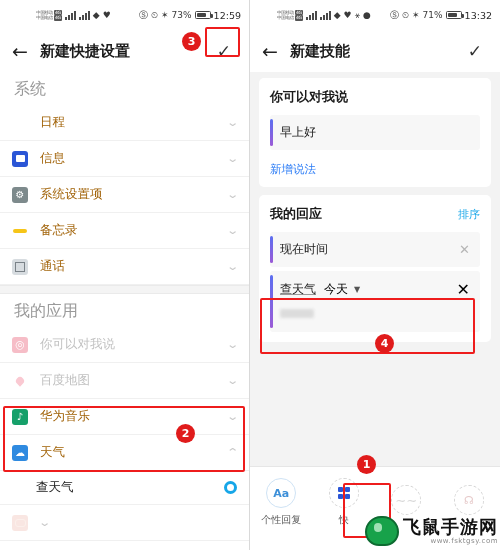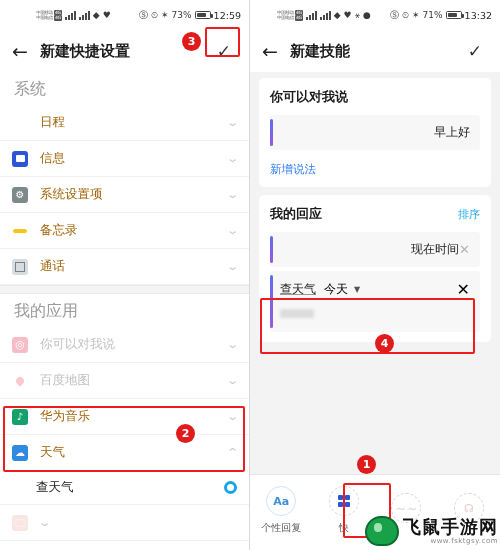--- a/index.html
+++ b/index.html
@@ -91,38 +91,38 @@
   .card { background:#fff; border-radius: 5px; padding: 10px 11px; margin-bottom: 8px; }
   .card-head { display:flex; align-items:center; justify-content:space-between; margin-bottom: 9px;}
   .card-title { font-size: 13px; font-weight: bold; color:#1b1b1b;}
   .card-action { font-size: 11px; color:#16a6e8; }
   .entry {
     display:flex; align-items:center; background:#f7f7f7; border-radius:3px;
     padding: 9px 10px; position:relative; margin-bottom: 4px;
   }
   .entry::before{ content:""; position:absolute; left:0; top:4px; bottom:4px; width:2.5px; border-radius:2px;
                   background: linear-gradient(#5b6ef0,#9b5bd6); }
-  .entry .etxt { font-size: 12px; color:#222; flex:1;text-align:right; }
+  .entry .etxt { font-size: 12px; color:#222; flex:1; }
   .entry .close { color:#b5b5b5; font-size:13px; line-height:1; }
   .link { font-size: 11.5px; color:#2d7df6; margin-top: 8px; display:inline-block;}
 
   .entry-multi {
     background:#f7f7f7; border-radius:3px; padding: 9px 10px 14px; position:relative;
   }
   .entry-multi::before{ content:""; position:absolute; left:0; top:4px; bottom:4px; width:2.5px; border-radius:2px;
                         background: linear-gradient(#5b6ef0,#9b5bd6); }
   .em-top { display:flex; align-items:center; }
   .em-label { font-size:12px; color:#222; text-decoration: underline; text-decoration-color:#999; }
   .em-value { font-size:12px; color:#000000; margin-left:8px;}
   .caret { font-size:8px; color:#555; margin-left:6px;}
   .em-spacer { flex:1; }
   .blurred { margin-top:10px; width:34px; height:9px; background:#dcdcdc; border-radius:2px; filter: blur(1.5px); }
 
   
-  .botnav { position:absolute; left:0; bottom:4px; width:250px; height:72px; background:#fff;
+  .botnav { position:absolute; left:0; bottom:12px; width:250px; height:72px; background:#fff;
             border-top:1px solid #e6e6e6; display:flex; align-items:center; }
   .nav-item { flex:1; display:flex; flex-direction:column; align-items:center; gap:5px; }
   .nav-circle { width:30px; height:30px; border-radius:50%; border:1px solid #cfe3f5;
                 display:flex; align-items:center; justify-content:center; }
   .nav-circle.dashed { border:1px dashed #d6d6d6; }
   .nav-label { font-size:10px; color:#5a5a5a; }
   .aa { font-size:11px; color:#3d8fd8; font-weight:bold;}
   .grid4 { display:grid; grid-template-columns:5px 5px; grid-template-rows:5px 5px; gap:2px;}
   .grid4 b { background:#2b56d6; display:block; border-radius:1px;}
   .wave { font-size:13px; color:#d9d9d9; }

